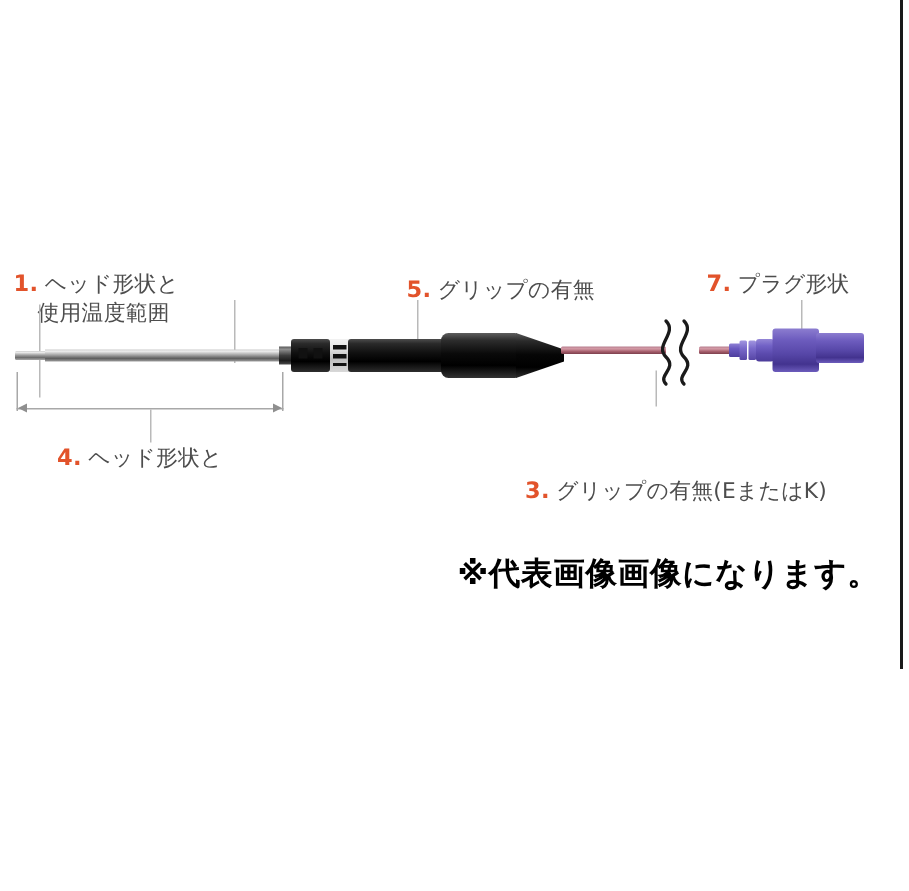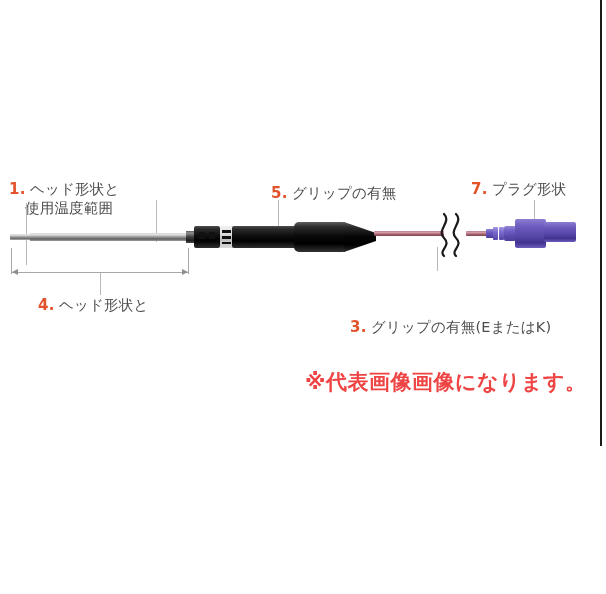--- a/index.html
+++ b/index.html
@@ -166,21 +166,21 @@
     border-top: 3px solid transparent;
     border-bottom: 3px solid transparent;
     border-left: 6px solid #8f8f8f;
   }
 
   
   .notice {
     position: absolute;
     font-size: 21px;
     font-weight: bold;
-    color: #ef4444;
+    color: #000000;
     letter-spacing: 0.5px;
     white-space: nowrap;
   }
 </style>
 </head>
 <body>
 
 <div id="root">
 
   <div class="callout" style="left:9px; top:180px;">

